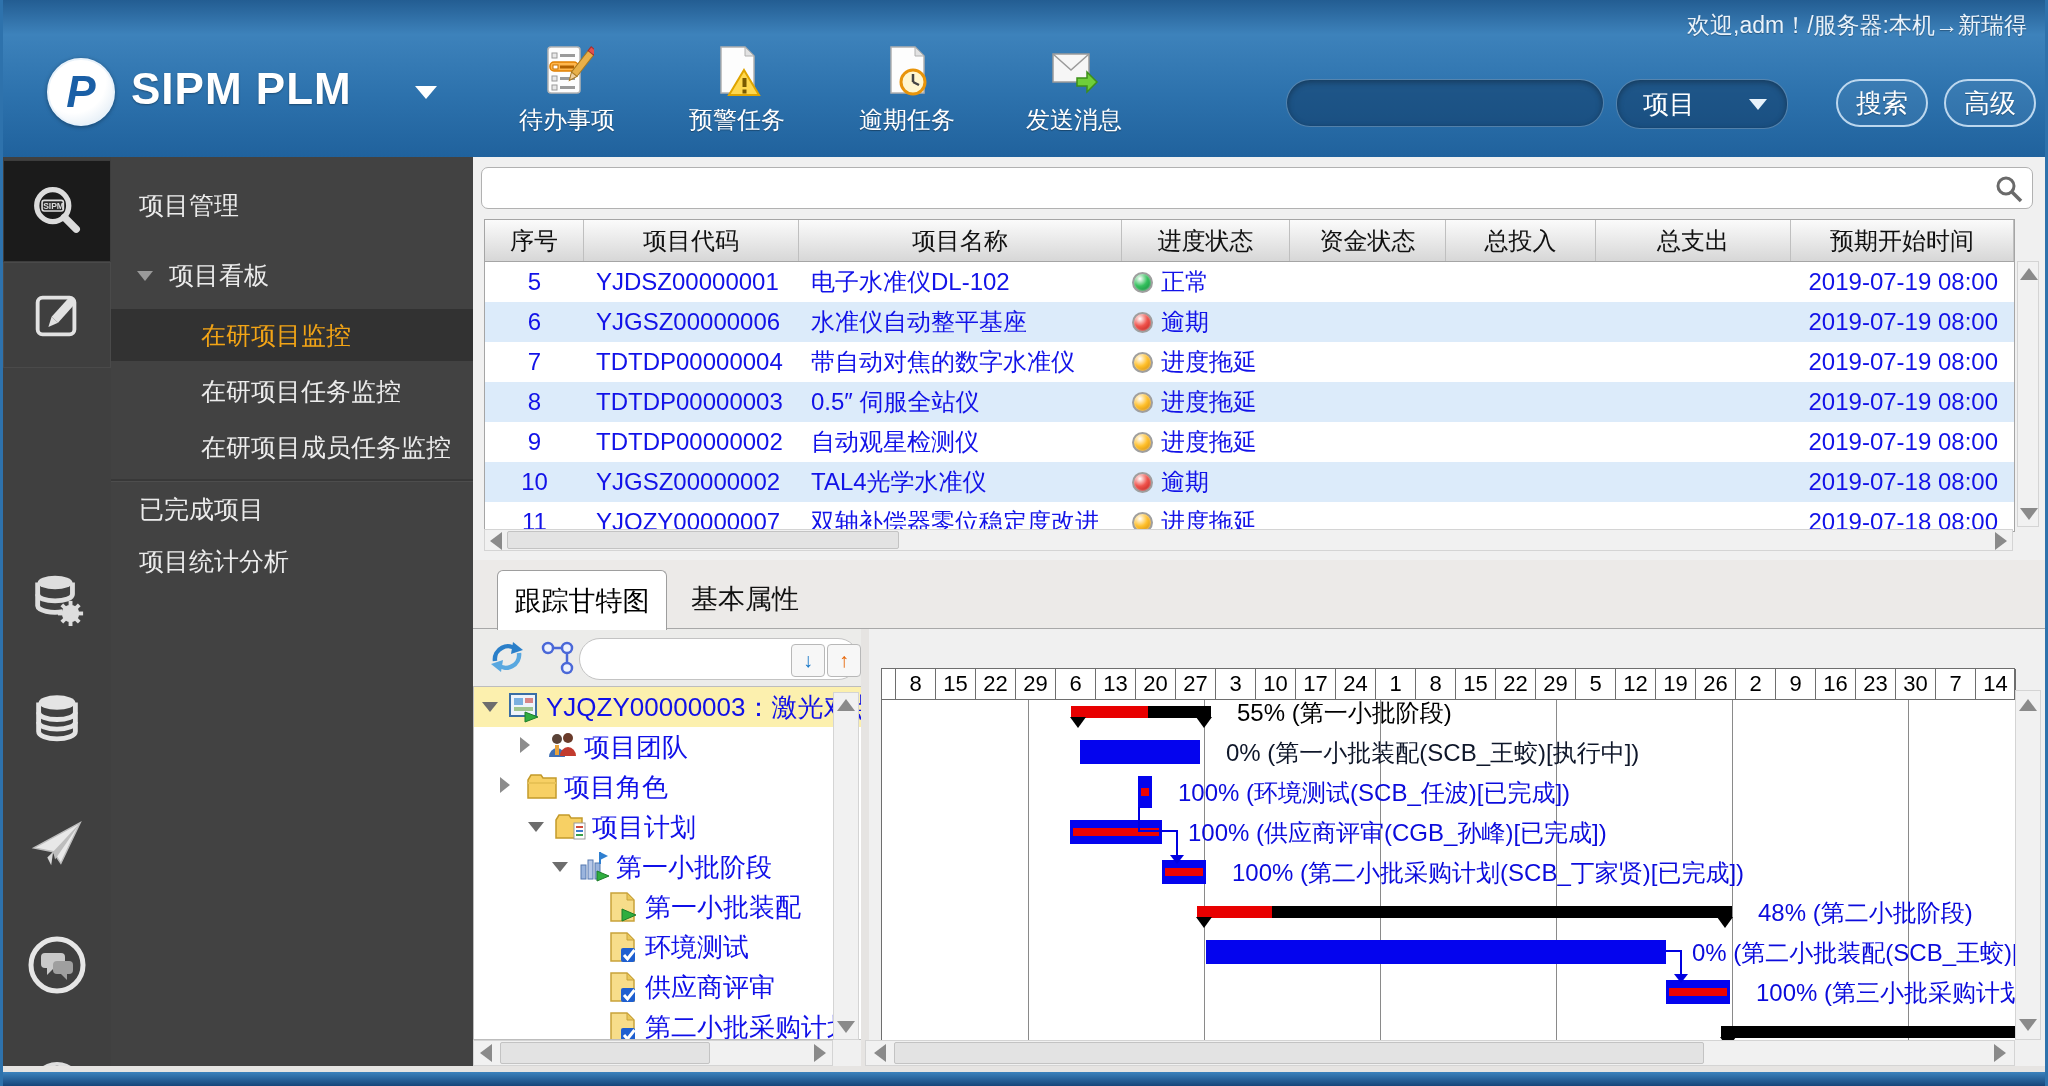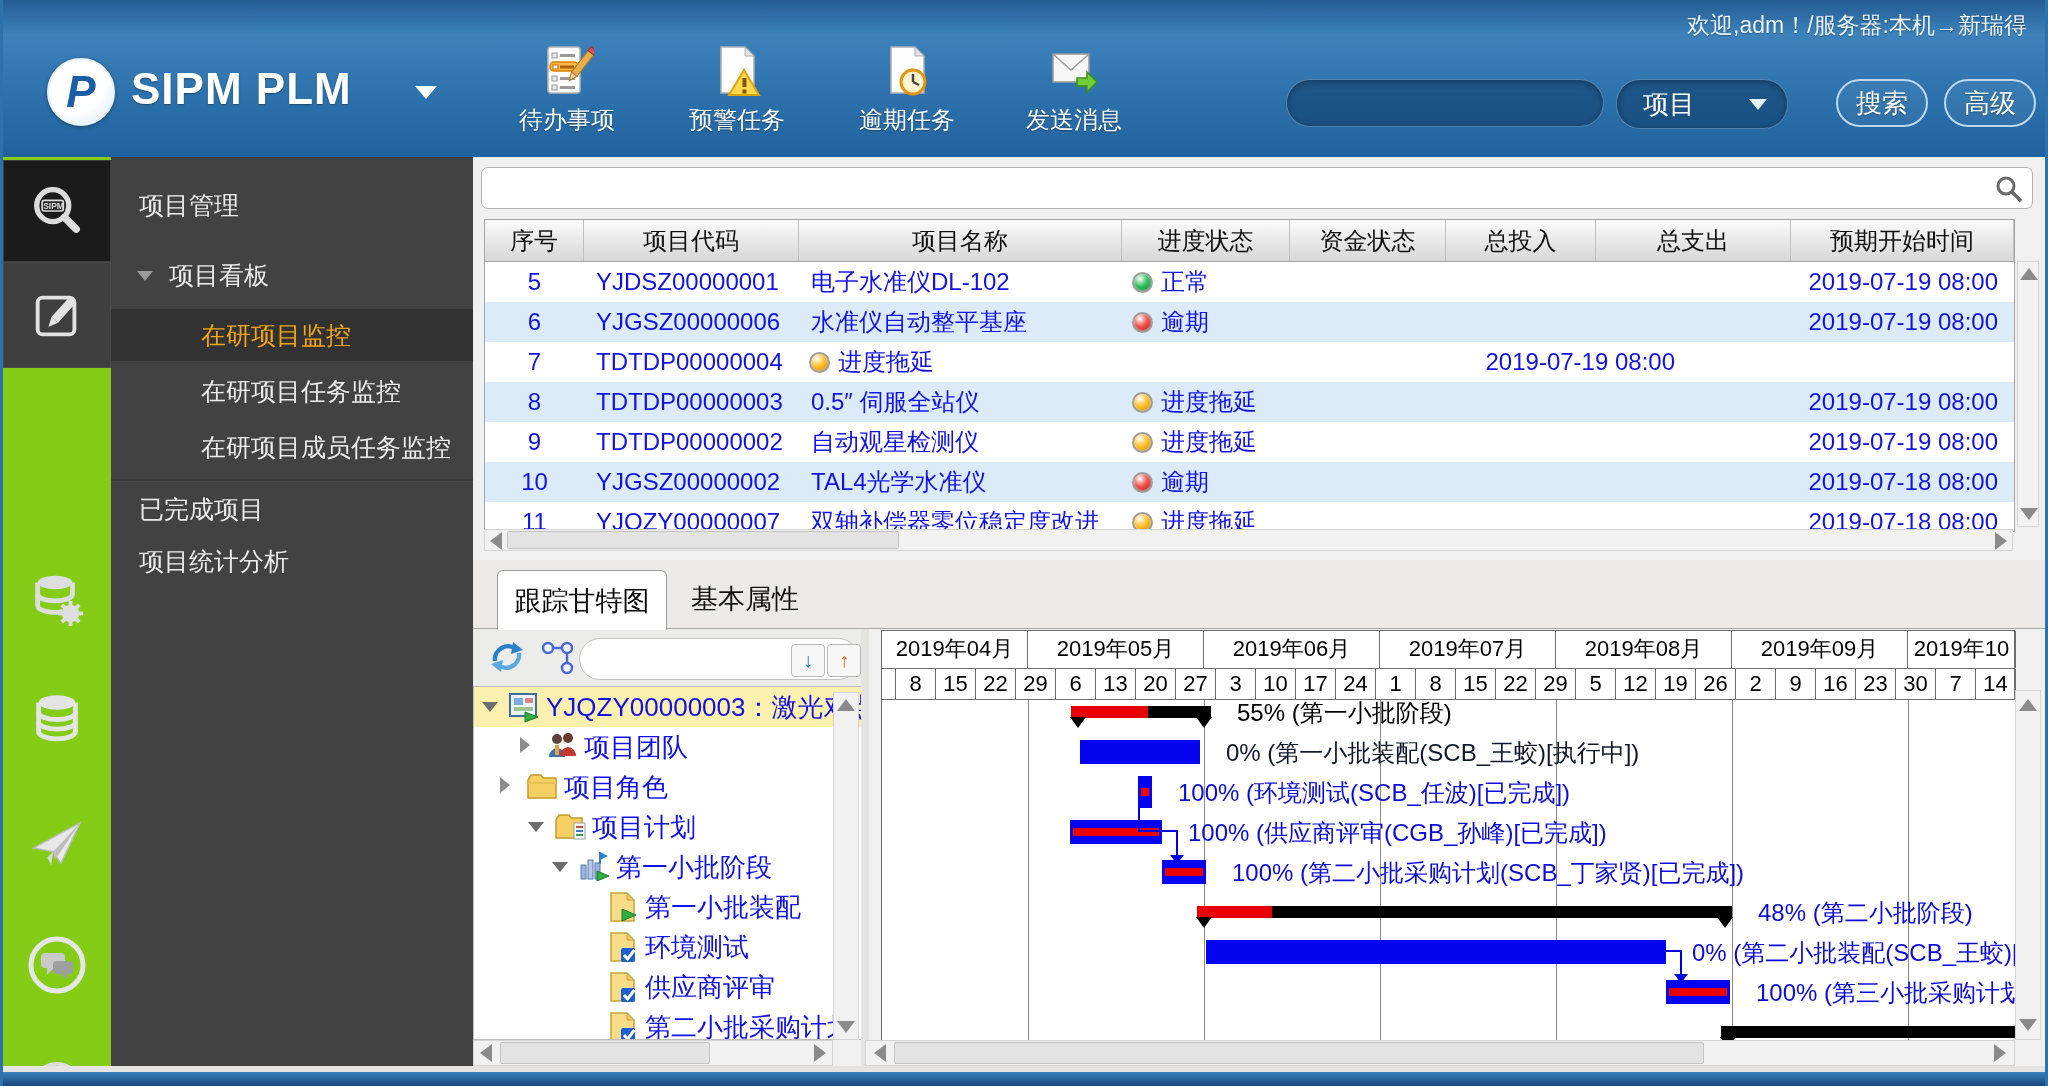--- a/index.html
+++ b/index.html
@@ -17,21 +17,21 @@
   .tb-icon{display:inline-block;width:54px;height:54px;}
   .tb-label{margin-top:2px;font-size:24px;color:#fff;text-shadow:0 1px 1px rgba(0,0,0,.35);}
   #hdr-search{left:1283px;top:79px;width:318px;height:48px;border-radius:24px;background:rgba(10,48,88,.45);border:1px solid rgba(190,220,245,.35);box-shadow:inset 0 2px 6px rgba(0,0,0,.35);color:#fff;font-size:24px;padding:0 20px;box-sizing:border-box;outline:none;}
   #hdr-select{left:1613px;top:79px;width:170px;height:48px;border-radius:24px;background:rgba(10,48,88,.45);border:1px solid rgba(190,220,245,.35);box-shadow:inset 0 2px 6px rgba(0,0,0,.35);display:flex;align-items:center;cursor:pointer;}
   #hdr-select .sel-label{color:#fff;font-size:26px;padding-left:26px;flex:1;}
   #hdr-select .sel-caret{width:0;height:0;border-left:9px solid transparent;border-right:9px solid transparent;border-top:11px solid #e8f2fb;margin-right:20px;}
   .hdr-btn{top:79px;width:92px;height:48px;border-radius:24px;border:2px solid #bcd7ee;background:rgba(255,255,255,.05);color:#fff;font-size:26px;display:flex;align-items:center;justify-content:center;cursor:pointer;box-sizing:border-box;text-shadow:0 1px 1px rgba(0,0,0,.3);}
   #btn-search{left:1833px;} #btn-adv{left:1941px;}
 
   
-  #rail{left:0;top:157px;width:108px;height:921px;background:#84cc16;}
+  #rail{left:0;top:157px;width:108px;height:921px;background:#404040;}
   .rail-tile{left:0;width:108px;display:flex;align-items:center;justify-content:center;}
   #tile-sipm{top:3px;height:102px;background:#1b1b1b;border:1px solid #3d3d3d;box-sizing:border-box;}
   #tile-edit{top:105px;height:106px;background:#3f3f3f;border:1px solid #4a4a4a;box-sizing:border-box;}
   .rail-ic{position:absolute;left:0;width:108px;text-align:center;}
   #menu{left:108px;top:157px;width:362px;height:921px;background:#424242;}
   .menu-item{position:absolute;left:0;width:362px;height:52px;line-height:52px;color:#ececec;font-size:25px;cursor:pointer;box-sizing:border-box;}
   .menu-item .lbl{position:absolute;left:28px;}
   .menu-item.child .lbl{left:90px;}
   .menu-item.sel{background:#323232;color:#f2a416;}
   .grp-tri{position:absolute;left:26px;top:22px;width:0;height:0;border-left:8px solid transparent;border-right:8px solid transparent;border-top:10px solid #9a9a9a;}
@@ -326,20 +326,21 @@
             <span>逾期</span>
           </div>
           <div class="td c4" style="width:156px"></div>
           <div class="td c5" style="width:150px"></div>
           <div class="td c6" style="width:195px"></div>
           <div class="td c7" style="width:223px">2019-07-19 08:00</div>
         </div>
         <div class="tr">
           <div class="td c0" style="width:99px">7</div>
           <div class="td c1" style="width:215px">TDTDP00000004</div>
+          <div class="td c2" style="width:323px">带自动对焦的数字水准仪</div>
           <div class="td c3" style="width:168px">
             <span class="orb" style="background:radial-gradient(circle at 35% 28%, #ffffff 0%, #ffc12e 45%, #c77f00 100%)"></span>
             <span>进度拖延</span>
           </div>
           <div class="td c4" style="width:156px"></div>
           <div class="td c5" style="width:150px"></div>
           <div class="td c6" style="width:195px"></div>
           <div class="td c7" style="width:223px">2019-07-19 08:00</div>
         </div>
         <div class="tr alt">
@@ -553,29 +554,20 @@
   </div>
 
   <div id="tree-hscroll" class="abs sb-track">
     <span class="arr left" style="left:6px;top:3px"></span>
     <div class="thumb" style="left:26px;top:1px;width:210px;height:22px"></div>
     <span class="arr right" style="right:6px;top:3px"></span>
   </div>
 
   <div id="pane-gap" class="abs"></div>
 
-  <div id="g-months" class="abs">
-      <div class="g-month" style="width:146px">2019年04月</div>
-      <div class="g-month" style="width:176px">2019年05月</div>
-      <div class="g-month" style="width:176px">2019年06月</div>
-      <div class="g-month" style="width:176px">2019年07月</div>
-      <div class="g-month" style="width:176px">2019年08月</div>
-      <div class="g-month" style="width:176px">2019年09月</div>
-      <div class="g-month" style="width:108px">2019年10</div>
-    </div>
   <div id="g-weeks" class="abs">
       <div class="g-week" style="width:14px"></div>
       <div class="g-week" style="width:40px">8</div>
       <div class="g-week" style="width:40px">15</div>
       <div class="g-week" style="width:40px">22</div>
       <div class="g-week" style="width:40px">29</div>
       <div class="g-week" style="width:40px">6</div>
       <div class="g-week" style="width:40px">13</div>
       <div class="g-week" style="width:40px">20</div>
       <div class="g-week" style="width:40px">27</div>

